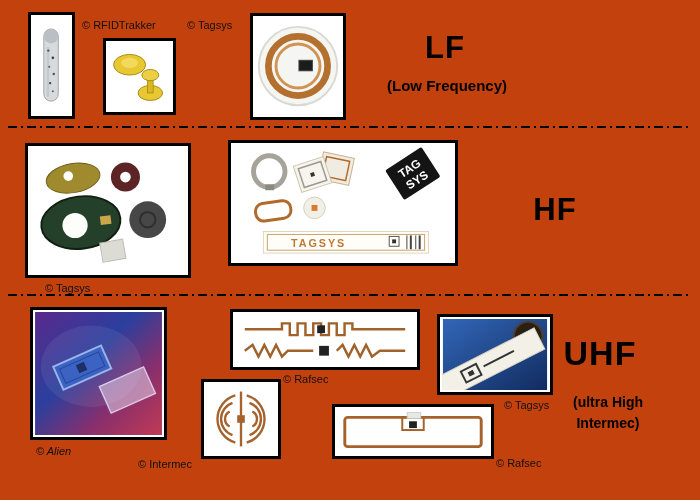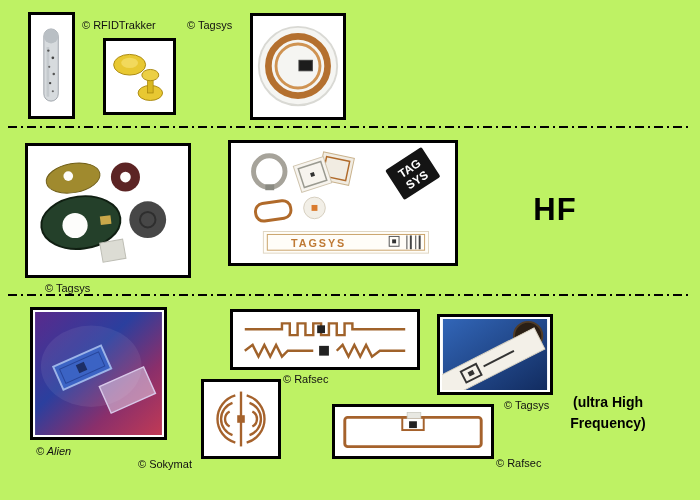--- a/index.html
+++ b/index.html
@@ -1,17 +1,17 @@
 <!DOCTYPE html>
 <html><head>
 <meta charset="utf-8">
 <style>
   * { margin:0; padding:0; box-sizing:border-box; }
   html,body { width:700px; height:500px; background:#fff; font-family:"Liberation Sans",sans-serif; color:#000; }
-  .slide { position:relative; width:700px; height:500px; background:#bef264; overflow:hidden; }
+  .slide { position:relative; width:700px; height:500px; background:#c2410c; overflow:hidden; }
   .photo { position:absolute; border:3px solid #000; background:#fff; padding:2px; }
   .photo svg { display:block; width:100%; height:100%; }
   .credit { position:absolute; font-size:11px; color:#111; white-space:nowrap; }
   .band-title { position:absolute; font-weight:bold; text-align:center; letter-spacing:1px; }
   .subtitle { position:absolute; font-weight:bold; font-size:15px; text-align:center; white-space:nowrap; }
   .subtitle.wrap { white-space:normal; }
   .sep { position:absolute; left:8px; right:8px; height:2px;
          background:repeating-linear-gradient(90deg,#000 0 9px,transparent 9px 13px,#000 13px 15px,transparent 15px 19px); }
 </style>
 </head>
@@ -48,20 +48,22 @@
 
   <figure class="photo" style="left:250px;top:13px;width:96px;height:107px;">
     <svg viewBox="0 0 90 101">
       <circle cx="45" cy="50" r="41" fill="#f5f5f2" stroke="#d9d9d4" stroke-width="2"></circle>
       <circle cx="45" cy="50" r="31" fill="none" stroke="#b4702f" stroke-width="7"></circle>
       <circle cx="45" cy="50" r="23" fill="none" stroke="#cf9352" stroke-width="3"></circle>
       <rect x="46" y="44" width="14" height="11" fill="#1c1c1c" stroke="#3c3c3c"></rect>
     </svg>
   </figure>
 
+  <div class="band-title" style="left:385px;top:30px;width:120px;font-size:31px;">LF</div>
+  <div class="subtitle" style="left:362px;top:77px;width:170px;">(Low Frequency)</div>
 
   <div class="sep" style="top:126px;"></div>
 
   <figure class="photo" style="left:25px;top:143px;width:166px;height:135px;">
     <svg viewBox="0 0 160 129">
       <ellipse cx="44" cy="31" rx="28" ry="15" fill="#a08a2e" stroke="#6f5e18" transform="rotate(-10 44 31)"></ellipse>
       <circle cx="39" cy="29" r="5" fill="#fdfdfb"></circle>
       <circle cx="98" cy="30" r="15" fill="#5c2424"></circle>
       <circle cx="98" cy="30" r="5.5" fill="#fdfdfb"></circle>
       <ellipse cx="52" cy="77" rx="41" ry="27" fill="#24402a" stroke="#101f12" stroke-width="2" transform="rotate(-7 52 77)"></ellipse>
@@ -161,21 +163,21 @@
         <path d="M25 29 A9 9 0 0 0 25 45"></path>
         <path d="M43 12 A26 26 0 0 1 43 62"></path>
         <path d="M46 20 A18 18 0 0 1 46 54"></path>
         <path d="M49 29 A9 9 0 0 1 49 45"></path>
         <line x1="37" y1="8" x2="37" y2="66"></line>
       </g>
       <rect x="33" y="33" width="8" height="8" fill="#a5622c"></rect>
     </svg>
   </figure>
 
-  <span class="credit" style="left:138px;top:458px;">© Sokymat</span>
+  <span class="credit" style="left:138px;top:458px;">© Intermec</span>
 
   <figure class="photo" style="left:437px;top:314px;width:116px;height:81px;">
     <svg viewBox="0 0 110 75">
       <defs>
         <linearGradient id="rollbg" x1="0" y1="0" x2="1" y2="1">
           <stop offset="0" stop-color="#3266b8"></stop>
           <stop offset="1" stop-color="#122c60"></stop>
         </linearGradient>
       </defs>
       <rect width="110" height="75" fill="url(#rollbg)"></rect>
@@ -196,18 +198,19 @@
     <svg viewBox="0 0 156 45">
       <rect x="8" y="8" width="140" height="30" rx="3" fill="none" stroke="#a5622c" stroke-width="3"></rect>
       <rect x="67" y="8" width="22" height="13" fill="none" stroke="#a5622c" stroke-width="2"></rect>
       <rect x="72" y="3" width="14" height="6" fill="#e8e8e2" stroke="#c9c9c0" stroke-width="0.8"></rect>
       <rect x="74" y="12" width="8" height="7" fill="#222"></rect>
     </svg>
   </figure>
 
   <span class="credit" style="left:496px;top:457px;">© Rafsec</span>
 
+  <div class="band-title" style="left:540px;top:334px;width:120px;font-size:34px;">UHF</div>
   <div class="subtitle wrap" style="left:543px;top:392px;width:130px;font-size:14px;line-height:21px;">
     <span>(ultra High</span><br>
-    <span>Frequency)</span>
+    <span>Intermec)</span>
   </div>
 
 </div>
 
 </body></html>

